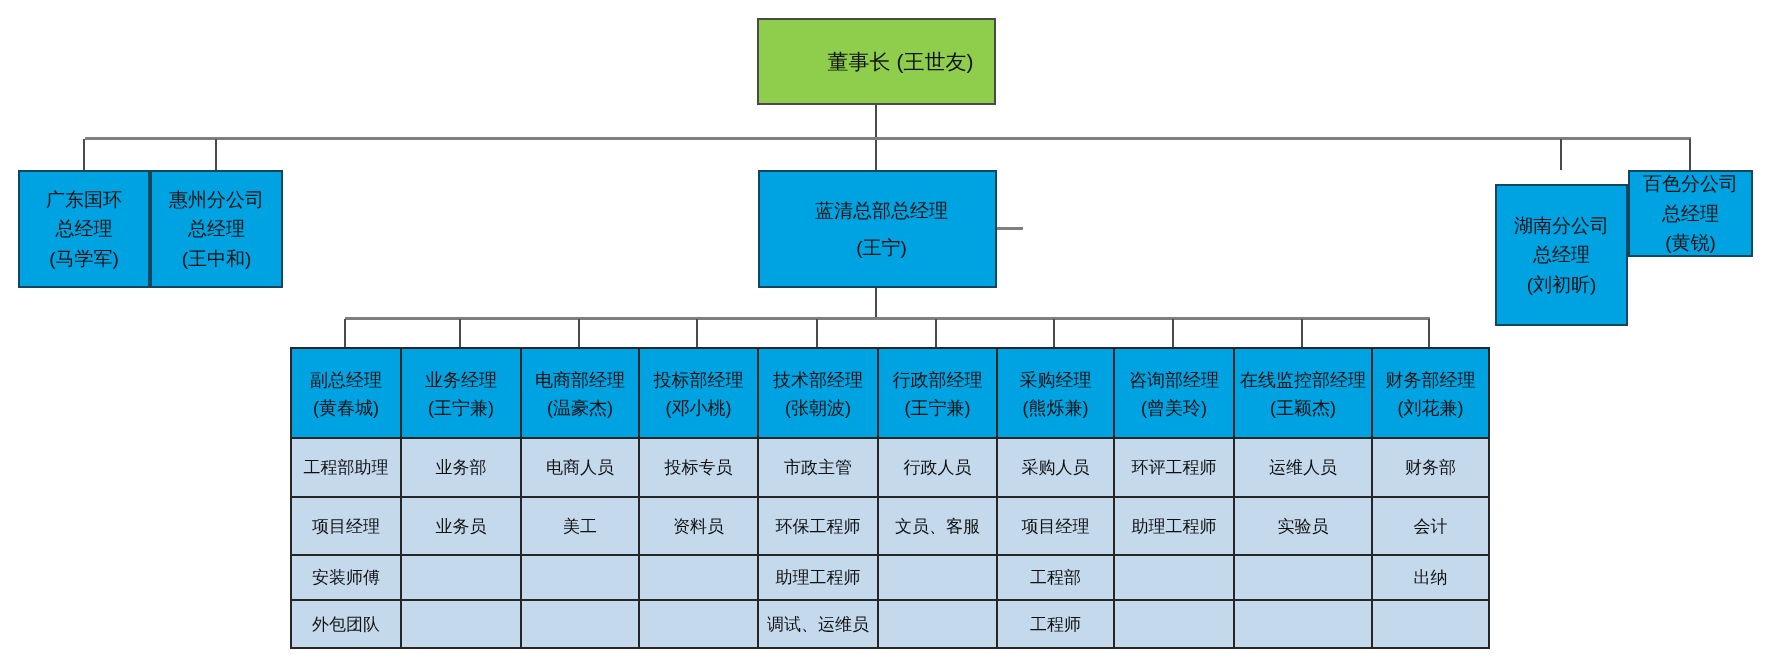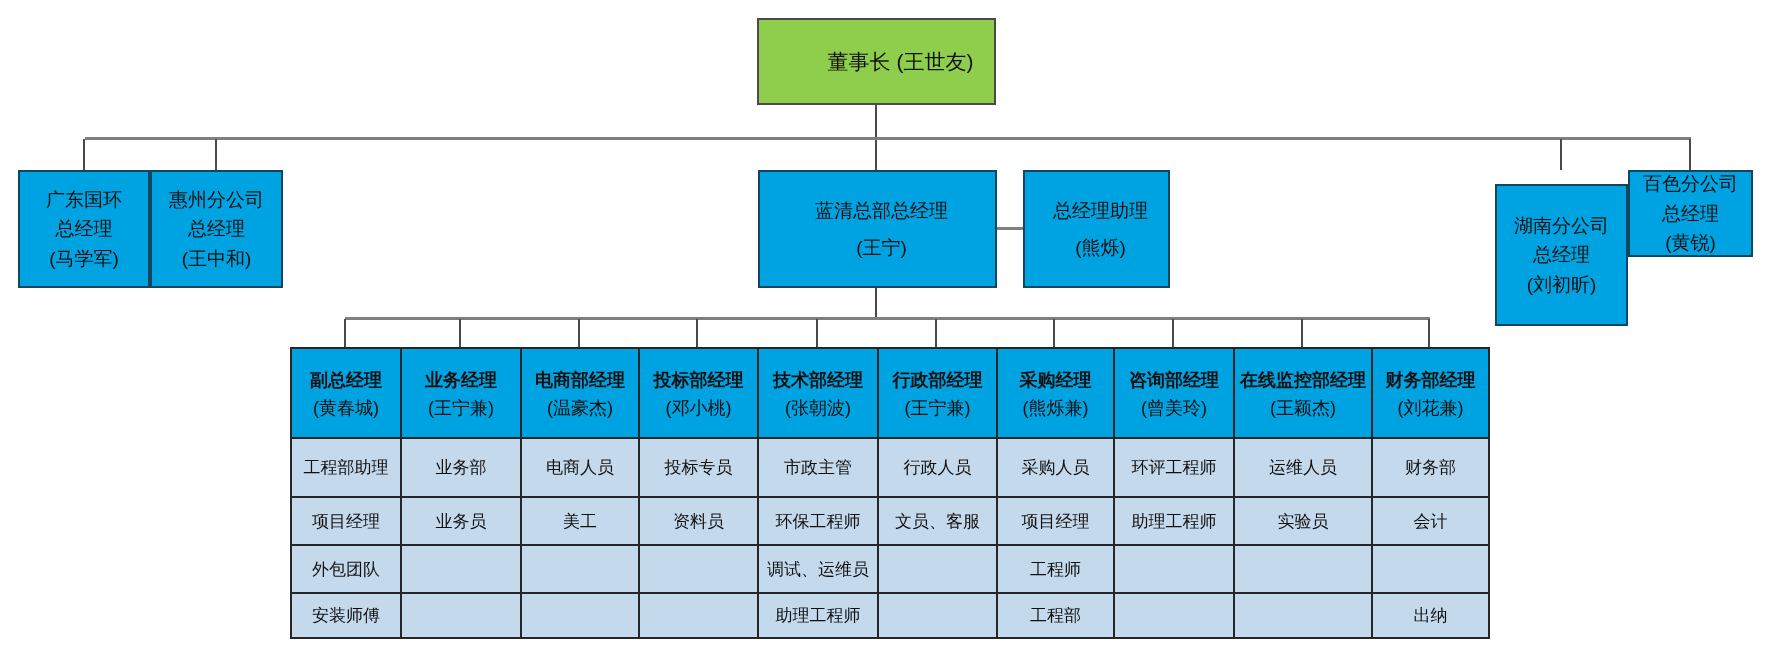--- a/index.html
+++ b/index.html
@@ -18,21 +18,21 @@
   .l2 { background:#00a3e1; border:2px solid #10465e; font-size:19px; }
   .l2 .lines span { display:block; line-height:1.55; }
   .l2.two .lines span { line-height:1.95;margin-left:8px; }
 
   
   table.dept { position:absolute; left:290px; top:347px; border-collapse:collapse;
                table-layout:fixed; }
   table.dept td { border:2px solid #262626; text-align:center; vertical-align:middle;
                   color:#111; padding:0 2px; overflow:hidden; box-sizing:border-box; }
   tr.head td { background:#00a3e1; font-size:18px; }
-  tr.head .dept-title { display:block; line-height:1.7;font-weight:bold; }
+  tr.head .dept-title { display:block; line-height:1.7; }
   tr.head .dept-name  { display:block; line-height:1.4; }
   tr.body td { background:#c5d9ed; font-size:17px; }
 </style>
 </head>
 <body>
 
 <div id="canvas">
 
   <div class="obox chairman" style="left:757px;top:18px;width:239px;height:87px">
     <span>董事长 (王世友)</span>
@@ -59,26 +59,20 @@
       <span>(王中和)</span>
     </div>
   </div>
   <div class="obox l2 two" style="left:758px;top:170px;width:239px;height:118px">
     <div class="lines">
       <span>蓝清总部总经理</span>
       <span>(王宁)</span>
     </div>
   </div>
   <div class="hlink" style="left:997px;top:227px;width:26px"></div>
-  <div class="obox l2 two" style="left:1023px;top:170px;width:147px;height:118px">
-    <div class="lines">
-      <span>总经理助理</span>
-      <span>(熊烁)</span>
-    </div>
-  </div>
   <div class="obox l2" style="left:1495px;top:184px;width:133px;height:142px">
     <div class="lines">
       <span>湖南分公司</span>
       <span>总经理</span>
       <span>(刘初昕)</span>
     </div>
   </div>
   <div class="obox l2" style="left:1628px;top:170px;width:125px;height:87px">
     <div class="lines">
       <span>百色分公司</span>
@@ -161,52 +155,52 @@
       <td>业务部</td>
       <td>电商人员</td>
       <td>投标专员</td>
       <td>市政主管</td>
       <td>行政人员</td>
       <td>采购人员</td>
       <td>环评工程师</td>
       <td>运维人员</td>
       <td>财务部</td>
     </tr>
-    <tr class="body" style="height:48px">
+    <tr class="body" style="height:58px">
       <td>项目经理</td>
       <td>业务员</td>
       <td>美工</td>
       <td>资料员</td>
       <td>环保工程师</td>
       <td>文员、客服</td>
       <td>项目经理</td>
       <td>助理工程师</td>
       <td>实验员</td>
       <td>会计</td>
     </tr>
+    <tr class="body" style="height:45px">
+      <td>安装师傅</td>
+      <td></td>
+      <td></td>
+      <td></td>
+      <td>助理工程师</td>
+      <td></td>
+      <td>工程部</td>
+      <td></td>
+      <td></td>
+      <td>出纳</td>
+    </tr>
     <tr class="body" style="height:48px">
       <td>外包团队</td>
       <td></td>
       <td></td>
       <td></td>
       <td>调试、运维员</td>
       <td></td>
       <td>工程师</td>
       <td></td>
       <td></td>
       <td></td>
     </tr>
-    <tr class="body" style="height:45px">
-      <td>安装师傅</td>
-      <td></td>
-      <td></td>
-      <td></td>
-      <td>助理工程师</td>
-      <td></td>
-      <td>工程部</td>
-      <td></td>
-      <td></td>
-      <td>出纳</td>
-    </tr>
   </tbody>
     </table>
 
 </div>
 
 </body></html>

